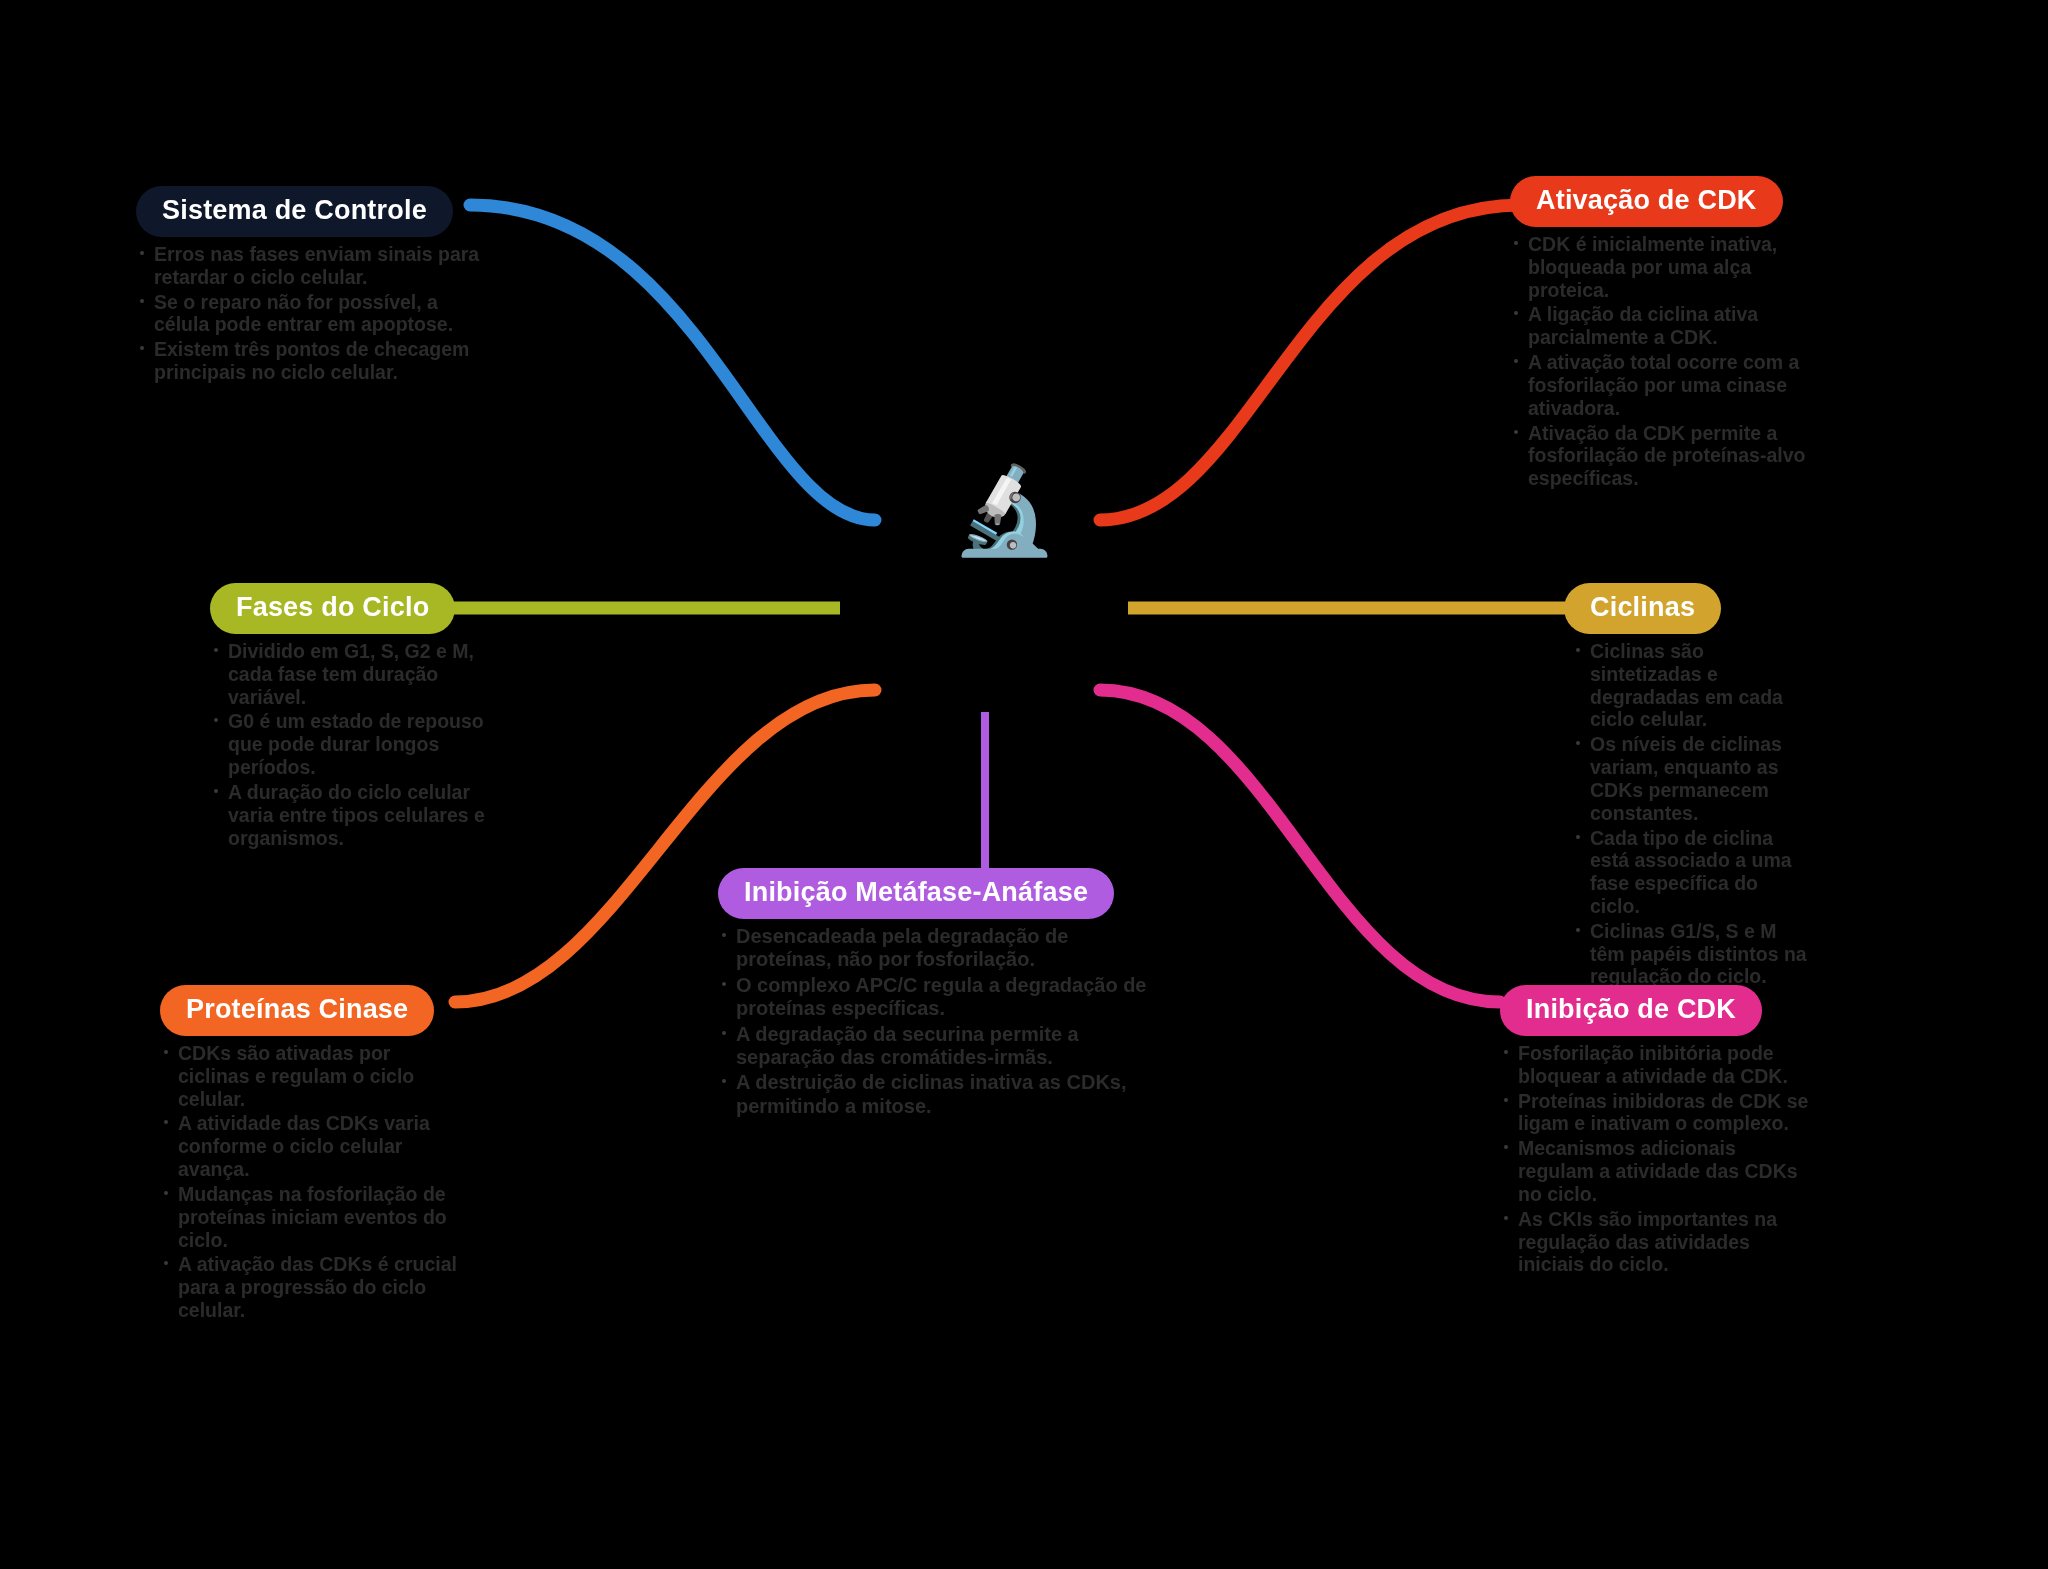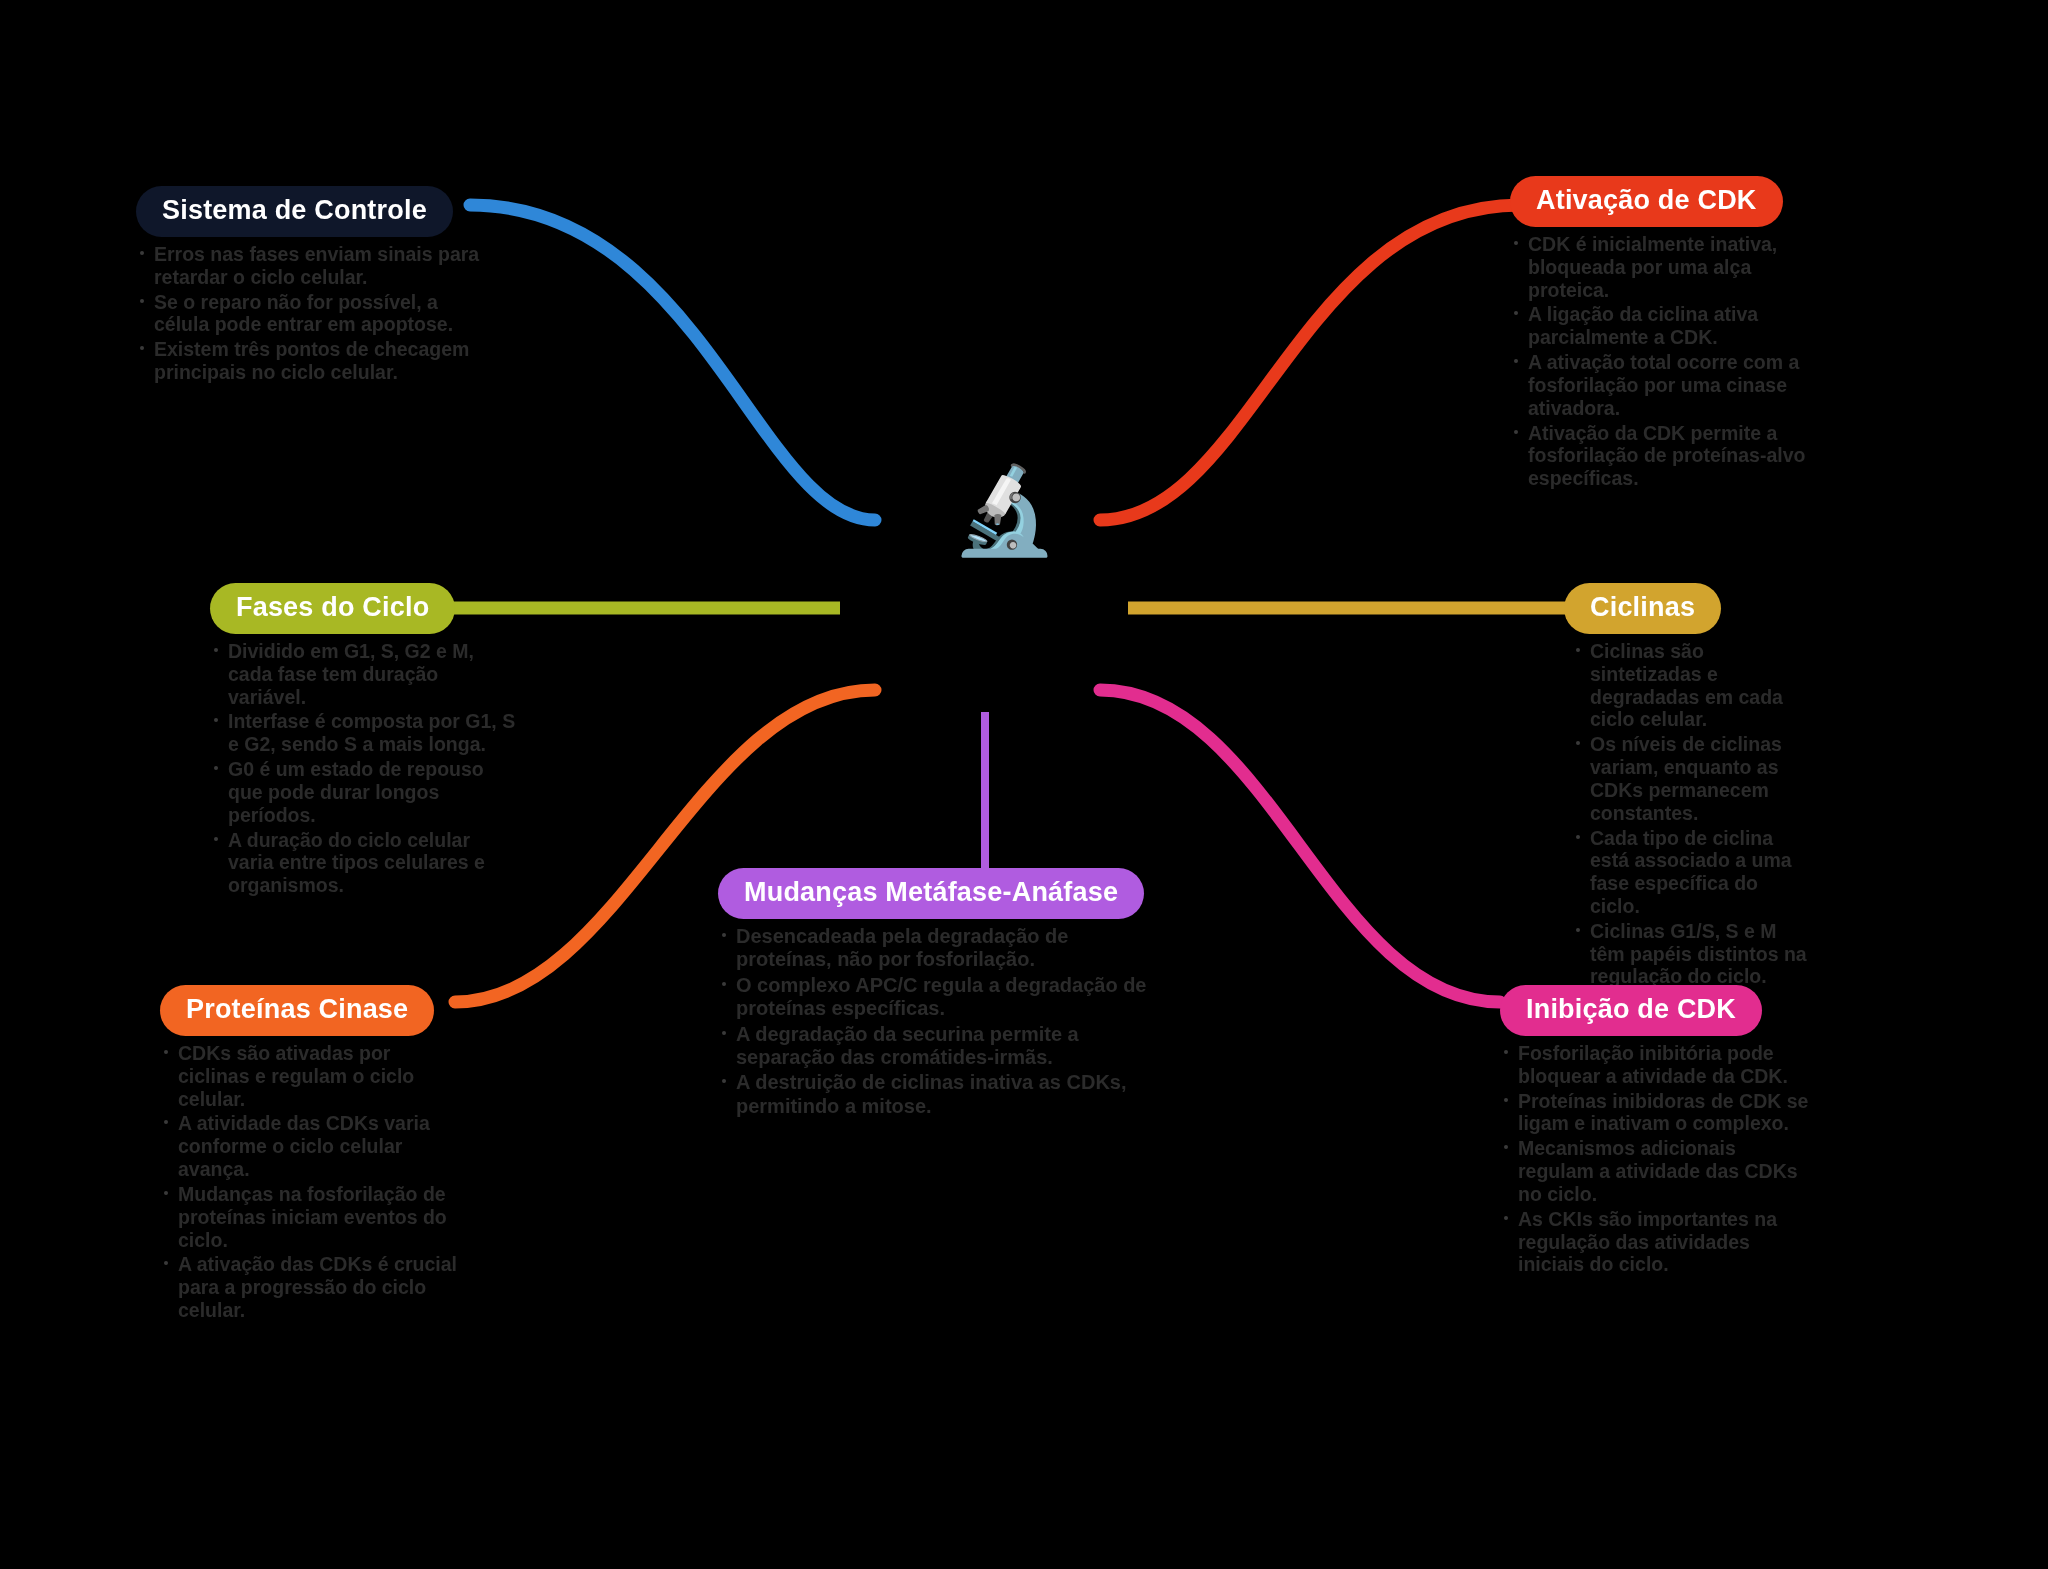--- a/index.html
+++ b/index.html
@@ -71,21 +71,20 @@
       <li>A ligação da ciclina ativa parcialmente a CDK.</li>
       <li>A ativação total ocorre com a fosforilação por uma cinase ativadora.</li>
       <li>Ativação da CDK permite a fosforilação de proteínas-alvo específicas.</li>
     </ul>
   </div>
 
   <div class="node" id="n-fases">
     <div class="pill" style="background:#a8b824;">Fases do Ciclo</div>
     <ul class="bullets">
       <li>Dividido em G1, S, G2 e M, cada fase tem duração variável.</li>
-      <li>Interfase é composta por G1, S e G2, sendo S a mais longa.</li>
       <li>G0 é um estado de repouso que pode durar longos períodos.</li>
       <li>A duração do ciclo celular varia entre tipos celulares e organismos.</li>
     </ul>
   </div>
 
   <div class="node" id="n-ciclinas">
     <div class="pill" style="background:#d2a42e;">Ciclinas</div>
     <ul class="bullets">
       <li>Ciclinas são sintetizadas e degradadas em cada ciclo celular.</li>
       <li>Os níveis de ciclinas variam, enquanto as CDKs permanecem constantes.</li>
@@ -108,21 +107,21 @@
     <div class="pill" style="background:#e22d8f;">Inibição de CDK</div>
     <ul class="bullets">
       <li>Fosforilação inibitória pode bloquear a atividade da CDK.</li>
       <li>Proteínas inibidoras de CDK se ligam e inativam o complexo.</li>
       <li>Mecanismos adicionais regulam a atividade das CDKs no ciclo.</li>
       <li>As CKIs são importantes na regulação das atividades iniciais do ciclo.</li>
     </ul>
   </div>
 
   <div class="node" id="n-transicao">
-    <div class="pill" style="background:#b05ce0;">Mudanças Metáfase-Anáfase</div>
+    <div class="pill" style="background:#b05ce0;">Inibição Metáfase-Anáfase</div>
     <ul class="bullets">
       <li>Desencadeada pela degradação de proteínas, não por fosforilação.</li>
       <li>O complexo APC/C regula a degradação de proteínas específicas.</li>
       <li>A degradação da securina permite a separação das cromátides-irmãs.</li>
       <li>A destruição de ciclinas inativa as CDKs, permitindo a mitose.</li>
     </ul>
   </div>
 
 </div>
 

